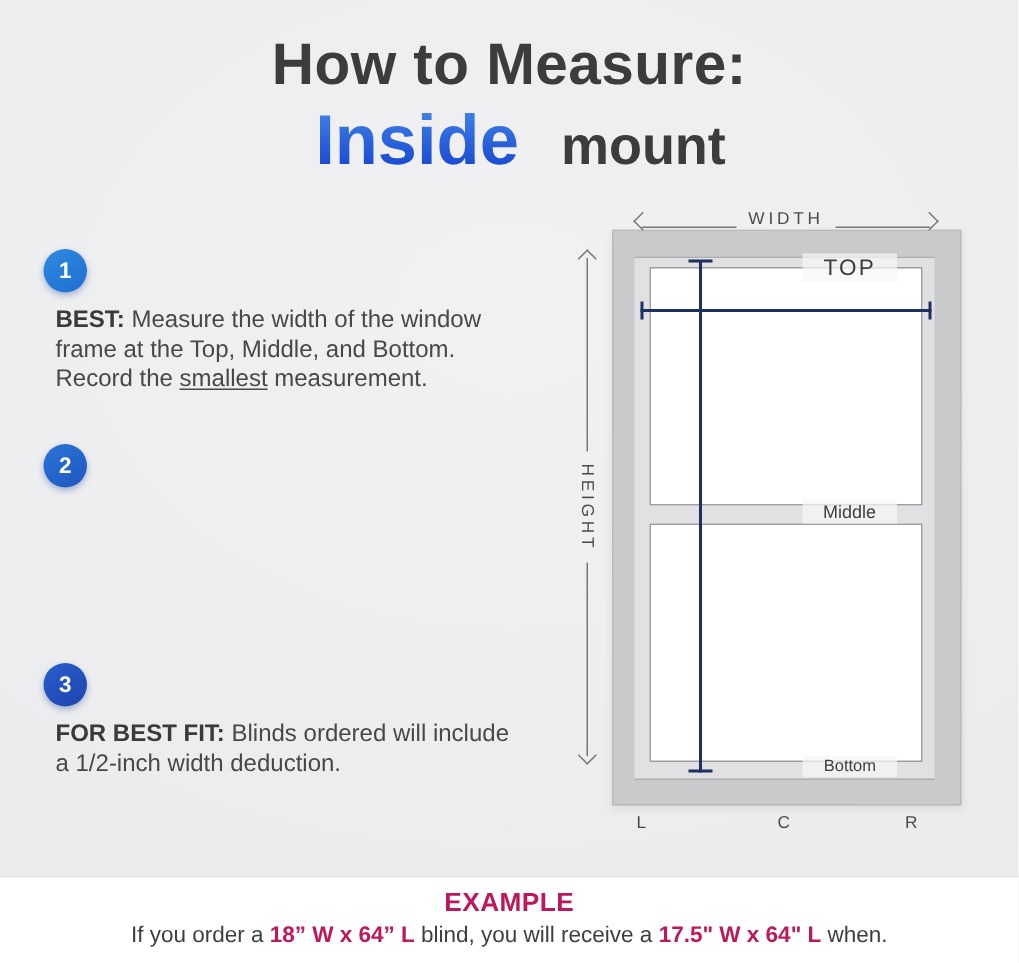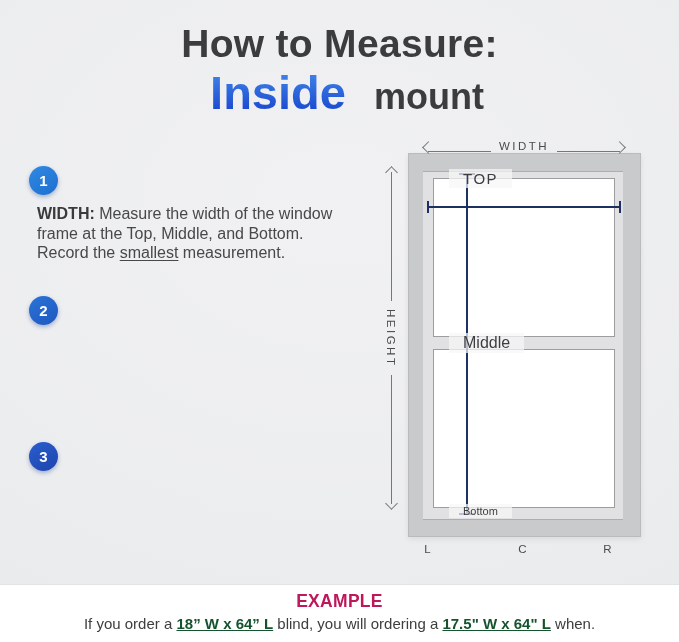--- a/index.html
+++ b/index.html
@@ -48,24 +48,24 @@
   #pane-bottom { top:349px; }
 
   .mline { background:#1c3161; }
   #vline { left:466px; top:174px; width:2px; height:341px; }
   #vtick-top { left:459px; top:173px; width:16px; height:2px; }
   #vtick-bottom { left:459px; top:513px; width:16px; height:2px; }
   #hline { left:427px; top:206px; width:194px; height:2px; }
   #htick-left { left:427px; top:201px; width:2px; height:12px; }
   #htick-right { left:619px; top:201px; width:2px; height:12px; }
 
-  .pane-label { left:449px; width:180px; text-align:left; color:#3e3e40; }
+  .pane-label { left:418px; width:180px; text-align:right; color:#3e3e40; }
   .chip { display:inline-block; background:rgba(247,247,248,.72); padding:1px 14px; }
   #label-top { top:169px; font-size:15px; letter-spacing:1.5px; }
-  #label-middle { top:333px; font-size:16px; }
+  #label-middle { top:333px; font-size:12px; }
   #label-bottom { top:504px; font-size:11px; }
 
   .lcr { top:543px; width:40px; text-align:center; font-size:11.5px; letter-spacing:1px; color:#4b4b4d; }
   #mark-l { left:408px; } #mark-c { left:503px; } #mark-r { left:588px; }
 
   
   .arrow-label { font-size:11.5px; letter-spacing:2.5px; color:#4b4b4d; }
   #width-arrow { left:424px; top:136px; width:200px; height:16px; display:flex; align-items:flex-end; }
   #width-arrow .line { flex:1; height:1px; background:#77777a; }
   #width-arrow .arrow-label { padding:0 8px; }
@@ -80,43 +80,44 @@
   #height-arrow .arrow-label { writing-mode: vertical-rl; padding:8px 0; }
 
   
   #footer {
     position:absolute; left:0; top:584px; width:679px; height:58px;
     background:#ffffff; text-align:center;
     border-top:1px solid #e2e3e5;
   }
   #example-heading { margin-top:6px; font-size:17.5px; font-weight:700; color:#be185d; letter-spacing:.3px; }
   #example-text { margin-top:3px; font-size:15px; color:#3e3e40; }
-  #example-text b { color:#14532d;text-decoration:underline; }
+  #example-text b { color:#be185d; }
 </style>
 </head>
 <body>
 
 <div id="stage">
 
   <div class="title-wrap">
     <div class="title-line1">How to Measure:</div>
     <div class="title-line2"><span class="title-highlight">Inside</span><span class="title-suffix">mount</span></div>
   </div>
 
   <div class="step step-1">
     <div class="badge">1</div>
-    <p><span class="lead">WIDTH:</span><span> Measure the width of the window frame at the Top, Middle, and Bottom. Record the </span><span class="ul">smallest</span><span> measurement.</span></p>
+    <p><span class="lead">BEST:</span><span> Measure the width of the window frame at the Top, Middle, and Bottom. Record the </span><span class="ul">smallest</span><span> measurement.</span></p>
   </div>
 
   <div class="step step-2">
     <div class="badge">2</div>
   </div>
 
   <div class="step step-3">
     <div class="badge">3</div>
+    <p><span class="lead">FOR BEST FIT:</span><span> Blinds ordered will include a 1/2-inch width deduction.</span><span class="ul"></span><span></span></p>
   </div>
 
   <div class="abs" id="win-outer"></div>
   <div class="abs" id="win-inner"></div>
   <div class="abs pane" id="pane-top"></div>
   <div class="abs pane" id="pane-bottom"></div>
 
   <div class="abs" id="width-arrow">
     <span class="chev chev-left"></span>
     <span class="line"></span>
@@ -143,16 +144,16 @@
   <div class="abs pane-label" id="label-top"><span class="chip">TOP</span></div>
   <div class="abs pane-label" id="label-middle"><span class="chip">Middle</span></div>
   <div class="abs pane-label" id="label-bottom"><span class="chip">Bottom</span></div>
 
   <div class="abs lcr" id="mark-l">L</div>
   <div class="abs lcr" id="mark-c">C</div>
   <div class="abs lcr" id="mark-r">R</div>
 
   <div id="footer">
     <div id="example-heading">EXAMPLE</div>
-    <div id="example-text"><span>If you order a </span><b>18” W x 64” L</b><span> blind, you will ordering a </span><b>17.5" W x 64" L</b><span> when.</span></div>
+    <div id="example-text"><span>If you order a </span><b>18” W x 64” L</b><span> blind, you will receive a </span><b>17.5" W x 64" L</b><span> when.</span></div>
   </div>
 
 </div>
 
 </body></html>

